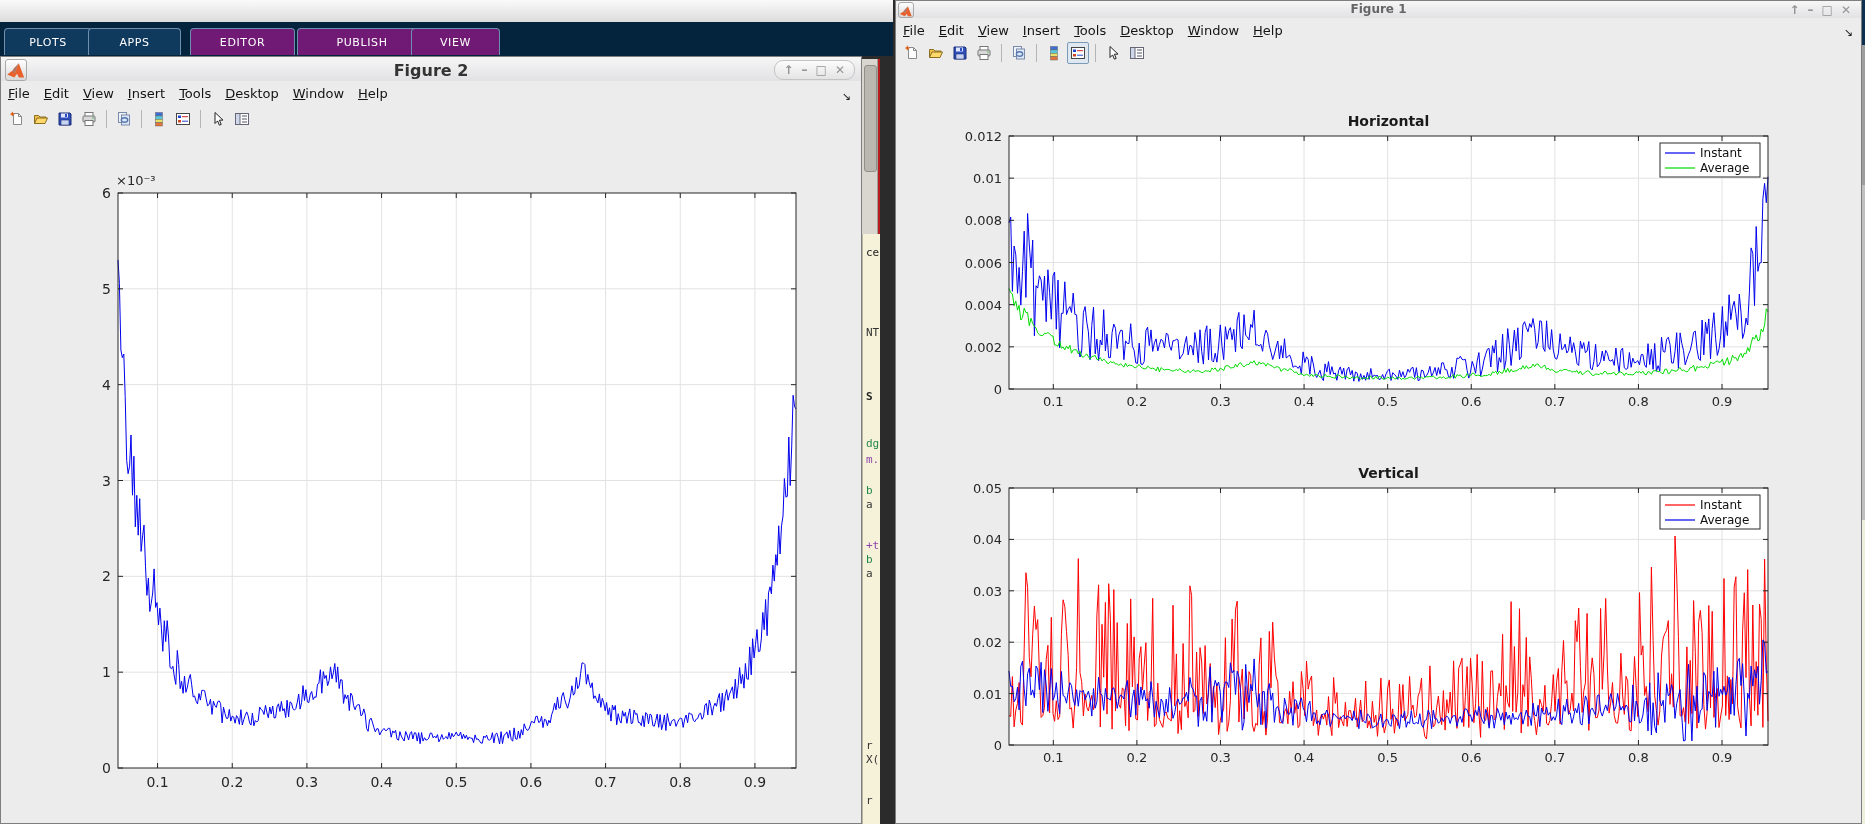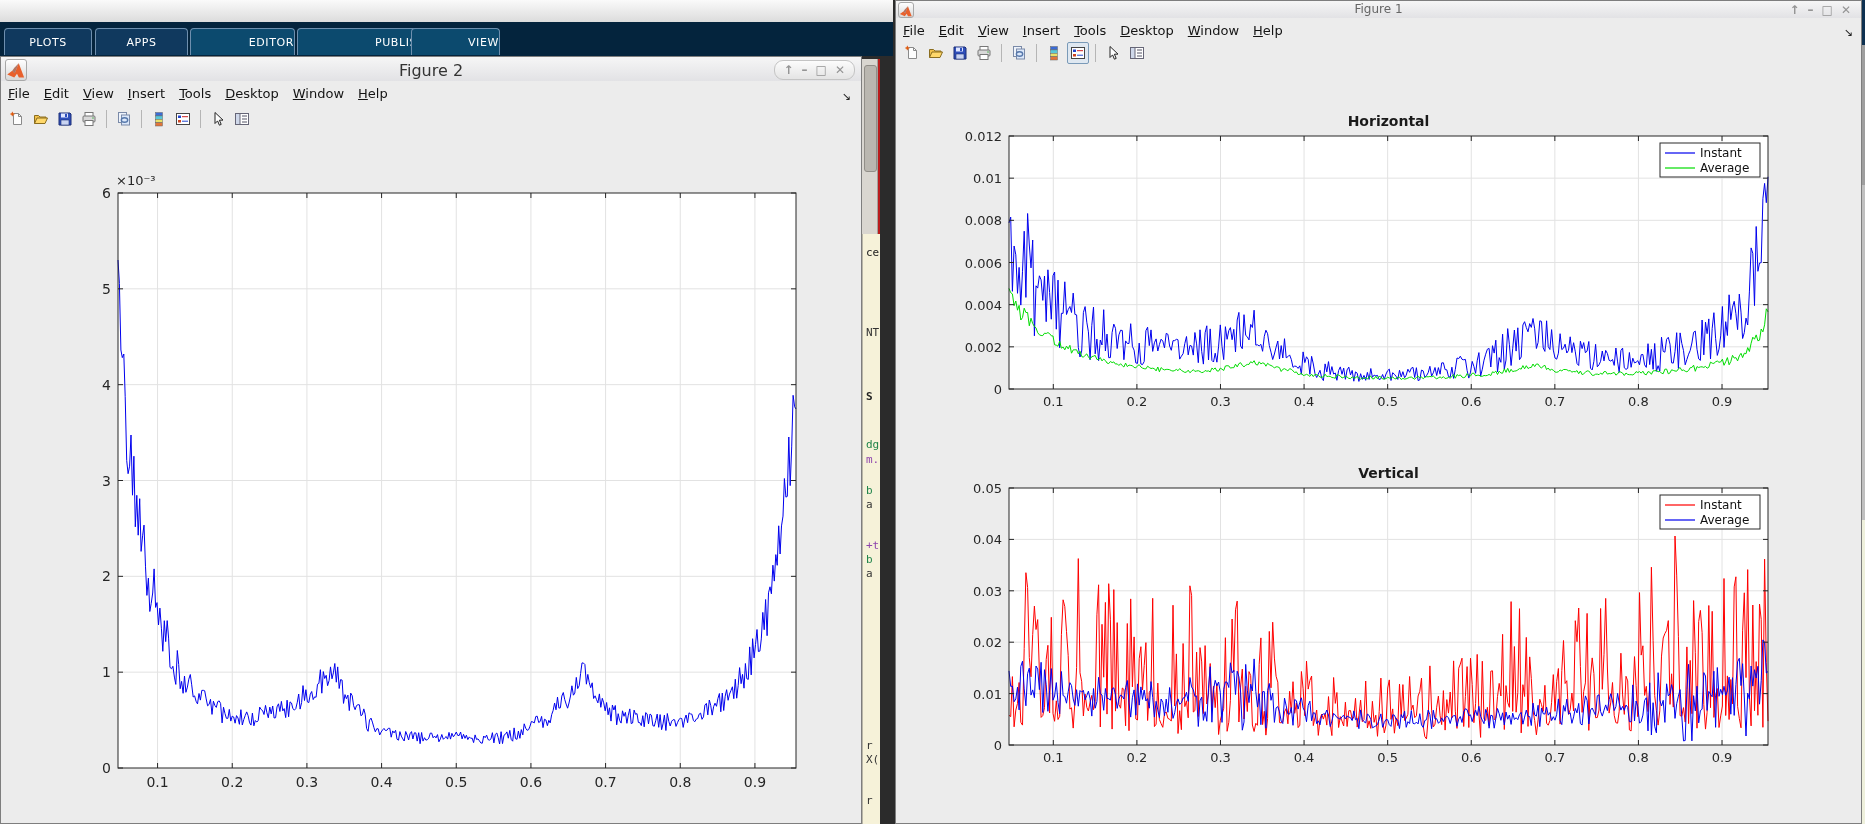--- a/index.html
+++ b/index.html
@@ -6,26 +6,26 @@
   .desktop{position:relative;width:1865px;height:824px;overflow:hidden;background:#2b2b2b;
            font-family:"DejaVu Sans","Liberation Sans",sans-serif;}
   
   .top-strip{position:absolute;left:0;top:0;width:893px;height:22px;
              background:linear-gradient(#fafafa,#dcdcdc);border-bottom:1px solid #b8b8b8;}
   .tab-band{position:absolute;left:0;top:22px;width:893px;height:34px;background:#04243d;}
   .ribbon-tab{position:absolute;top:6px;height:27px;line-height:27px;text-align:center;
               color:#fff;font-size:11px;letter-spacing:.6px;border:1px solid #6e8fae;border-bottom:none;
               border-radius:4px 4px 0 0;box-sizing:border-box;cursor:default;}
   .tab-dark{background:#10395e;}
-  .tab-light{background:#0c4a6e;text-align:right;}
+  .tab-light{background:#701a75;}
   
   .figure-window{position:absolute;background:#ececec;border:1px solid #7e7e7e;box-sizing:border-box;}
   .fig-titlebar{position:absolute;left:0;right:0;top:0;background:linear-gradient(#f6f6f6,#e2e2e5);
                 border-bottom:1px solid #cfcfcf;}
-  .fig-title{position:absolute;left:0;right:0;text-align:center;font-weight:normal;color:#333;}
+  .fig-title{position:absolute;left:0;right:0;text-align:center;font-weight:bold;color:#333;}
   .app-icon{position:absolute;background:linear-gradient(#ffffff,#d8d8d8);
             border:1px solid #a8a8a8;border-radius:3px;}
   .win-btns{position:absolute;display:flex;gap:8px;align-items:center;}
   .win-pill{background:linear-gradient(#fcfcfc,#e4e4e4);border:1px solid #c4c4c4;border-radius:9px;padding:1px 9px;}
   .win-btn{color:#949494;font-size:12px;line-height:16px;cursor:default;font-weight:bold;}
   .fig-menubar{position:absolute;left:0;right:0;border-bottom:6px solid #15803d;background:#ececec;}
   .menu-item{display:inline-block;font-size:13px;color:#141414;padding:0 7px;cursor:default;}
   .menu-item::first-letter{text-decoration:underline;}
   .dock-arrow{position:absolute;font-size:11px;color:#222;cursor:default;}
   .fig-toolbar{position:absolute;left:0;right:0;background:#ececec;border-bottom:1px solid #d0d0d0;
@@ -49,35 +49,35 @@
   svg text{font-family:"DejaVu Sans","Liberation Sans",sans-serif;}
 </style>
 </head>
 <body>
 
 <div class="desktop">
 
   <div class="top-strip"></div>
   <div class="tab-band">
       <div class="ribbon-tab tab-dark" style="left: 4px; width: 88px;">PLOTS</div>
-      <div class="ribbon-tab tab-dark" style="left: 95px; width: 93px;">APPS</div>
+      <div class="ribbon-tab tab-dark" style="left: 88px; width: 93px;">APPS</div>
       <div class="ribbon-tab tab-light" style="left: 190px; width: 105px;">EDITOR</div>
       <div class="ribbon-tab tab-light" style="left: 297px; width: 130px;">PUBLISH</div>
       <div class="ribbon-tab tab-light" style="left: 411px; width: 89px;">VIEW</div>
     </div>
 
   <div class="editor-sliver">
     <div class="sliver-scroll">
       <div class="sliver-thumb"></div>
     </div>
     <div class="sliver-code">
         <span class="frag" style="top: 12px; color: rgb(34, 34, 34);">ce</span>
         <span class="frag" style="top: 92px; color: rgb(51, 51, 51);">NT</span>
         <span class="frag" style="top: 156px; color: rgb(34, 34, 34); font-weight: bold;">S</span>
-        <span class="frag" style="top: 204px; color: rgb(30, 132, 73);">dg</span>
+        <span class="frag" style="top: 204px; color: rgb(30, 132, 73); font-family: Liberation Mono, monospace;">dg</span>
         <span class="frag" style="top: 219px; color: rgb(142, 68, 173);">m.</span>
         <span class="frag" style="top: 250px; color: rgb(30, 132, 73);">b</span>
         <span class="frag" style="top: 264px; color: rgb(51, 51, 51);">a</span>
         <span class="frag" style="top: 305px; color: rgb(142, 68, 173);">+t</span>
         <span class="frag" style="top: 319px; color: rgb(30, 132, 73);">b</span>
         <span class="frag" style="top: 333px; color: rgb(51, 51, 51);">a</span>
         <span class="frag" style="top: 505px; color: rgb(51, 51, 51);">r</span>
         <span class="frag" style="top: 519px; color: rgb(51, 51, 51);">X(</span>
         <span class="frag" style="top: 560px; color: rgb(51, 51, 51);">r</span>
         <span class="frag" style="top: 574px; color: rgb(51, 51, 51); margin-left: 28px;">or</span>

